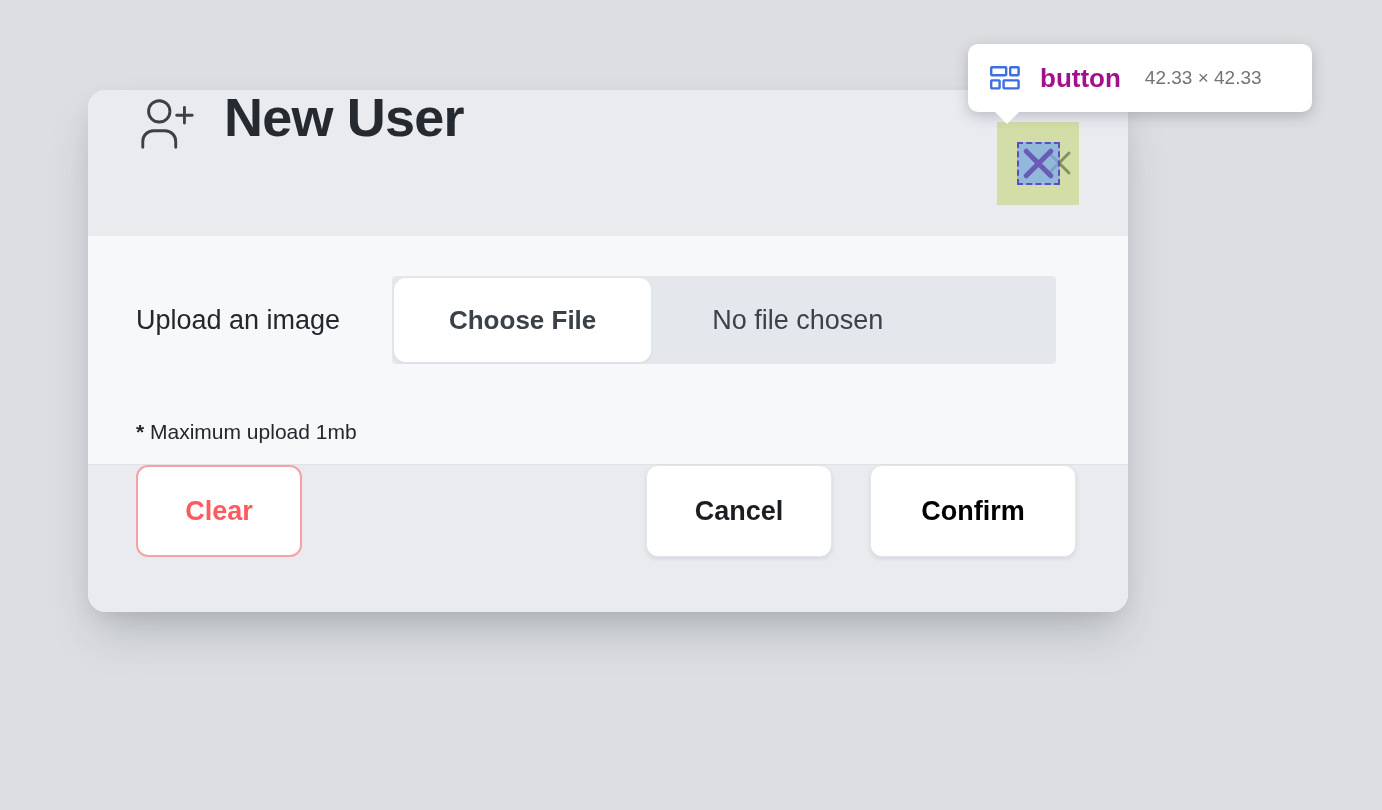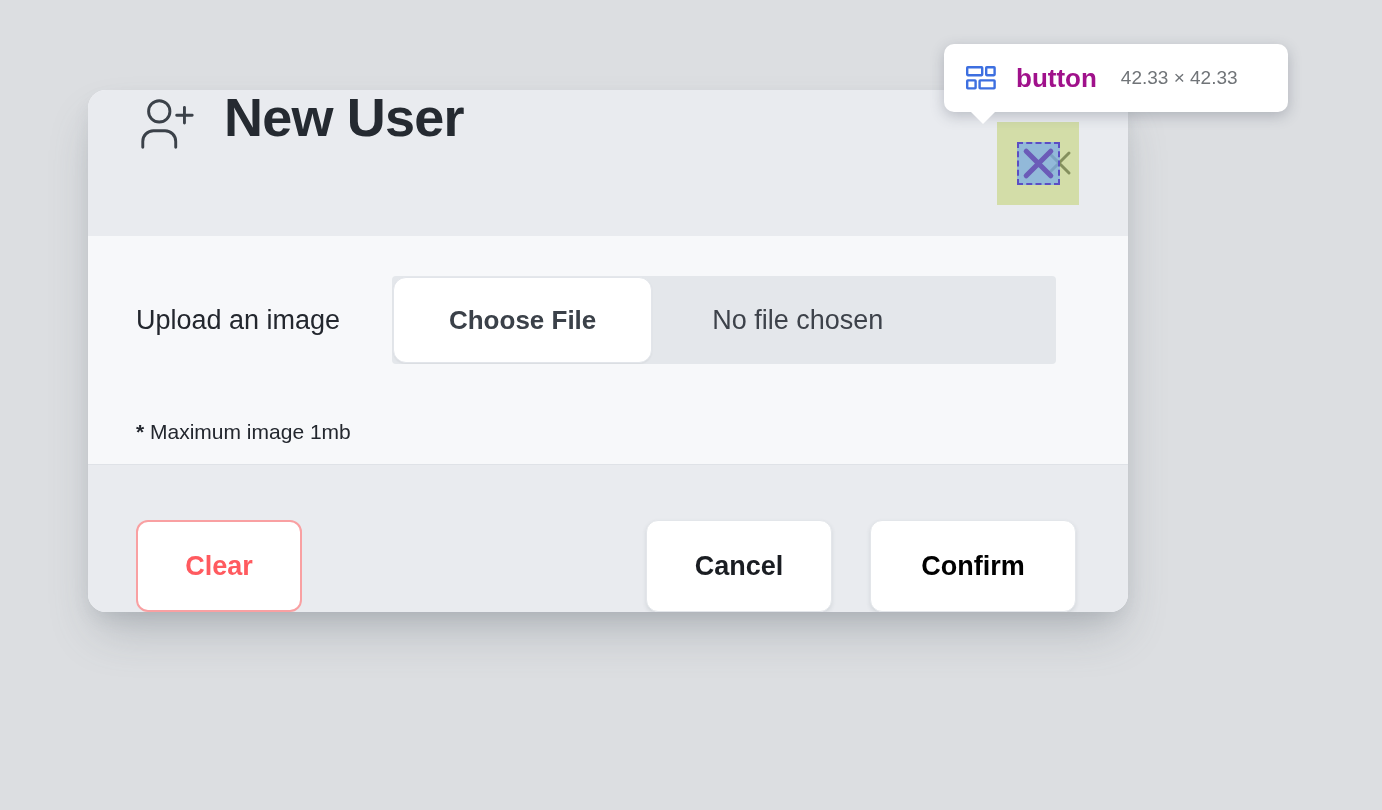--- a/index.html
+++ b/index.html
@@ -160,21 +160,21 @@
     color: #23272e;
   }
   .upload-note .star { font-weight: bold; }
 
   
   .dialog-footer {
     height: 148px;
     background: #e9ebef;
     border-top: 1px solid #dfe2e7;
     display: flex;
-    align-items: flex-end;
+    align-items: flex-start;
     padding: 0 52px 0 48px;
   }
 
   .btn {
     font-family: "Liberation Sans", sans-serif;
     font-size: 27px;
     font-weight: bold;
     border-radius: 12px;
     cursor: pointer;
     background: #ffffff;
@@ -199,21 +199,21 @@
   }
 
   .btn-confirm {
     width: 206px;
     color: #000000;
   }
 
   
   .tooltip {
     position: absolute;
-    left: 944px;
+    left: 968px;
     top: 44px;
     width: 344px;
     height: 68px;
     background: #ffffff;
     border-radius: 10px;
     box-shadow: 0 4px 14px rgba(60,70,85,0.28);
     display: flex;
     align-items: center;
     padding: 0 22px;
   }
@@ -276,21 +276,21 @@
     <div class="upload-row">
       <span class="upload-label">Upload an image</span>
 
       <div class="file-input">
         <button class="choose-file-btn">Choose File</button>
         <span class="no-file-text">No file chosen</span>
       </div>
     </div>
 
     <div class="upload-note">
-      <span class="star">*</span><span> Maximum image 1mb</span>
+      <span class="star">*</span><span> Maximum upload 1mb</span>
     </div>
   </div>
 
   <div class="dialog-footer">
     <button class="btn btn-clear">Clear</button>
     <span class="footer-spacer"></span>
     <button class="btn btn-cancel">Cancel</button>
     <button class="btn btn-confirm">Confirm</button>
   </div>
 </div>

